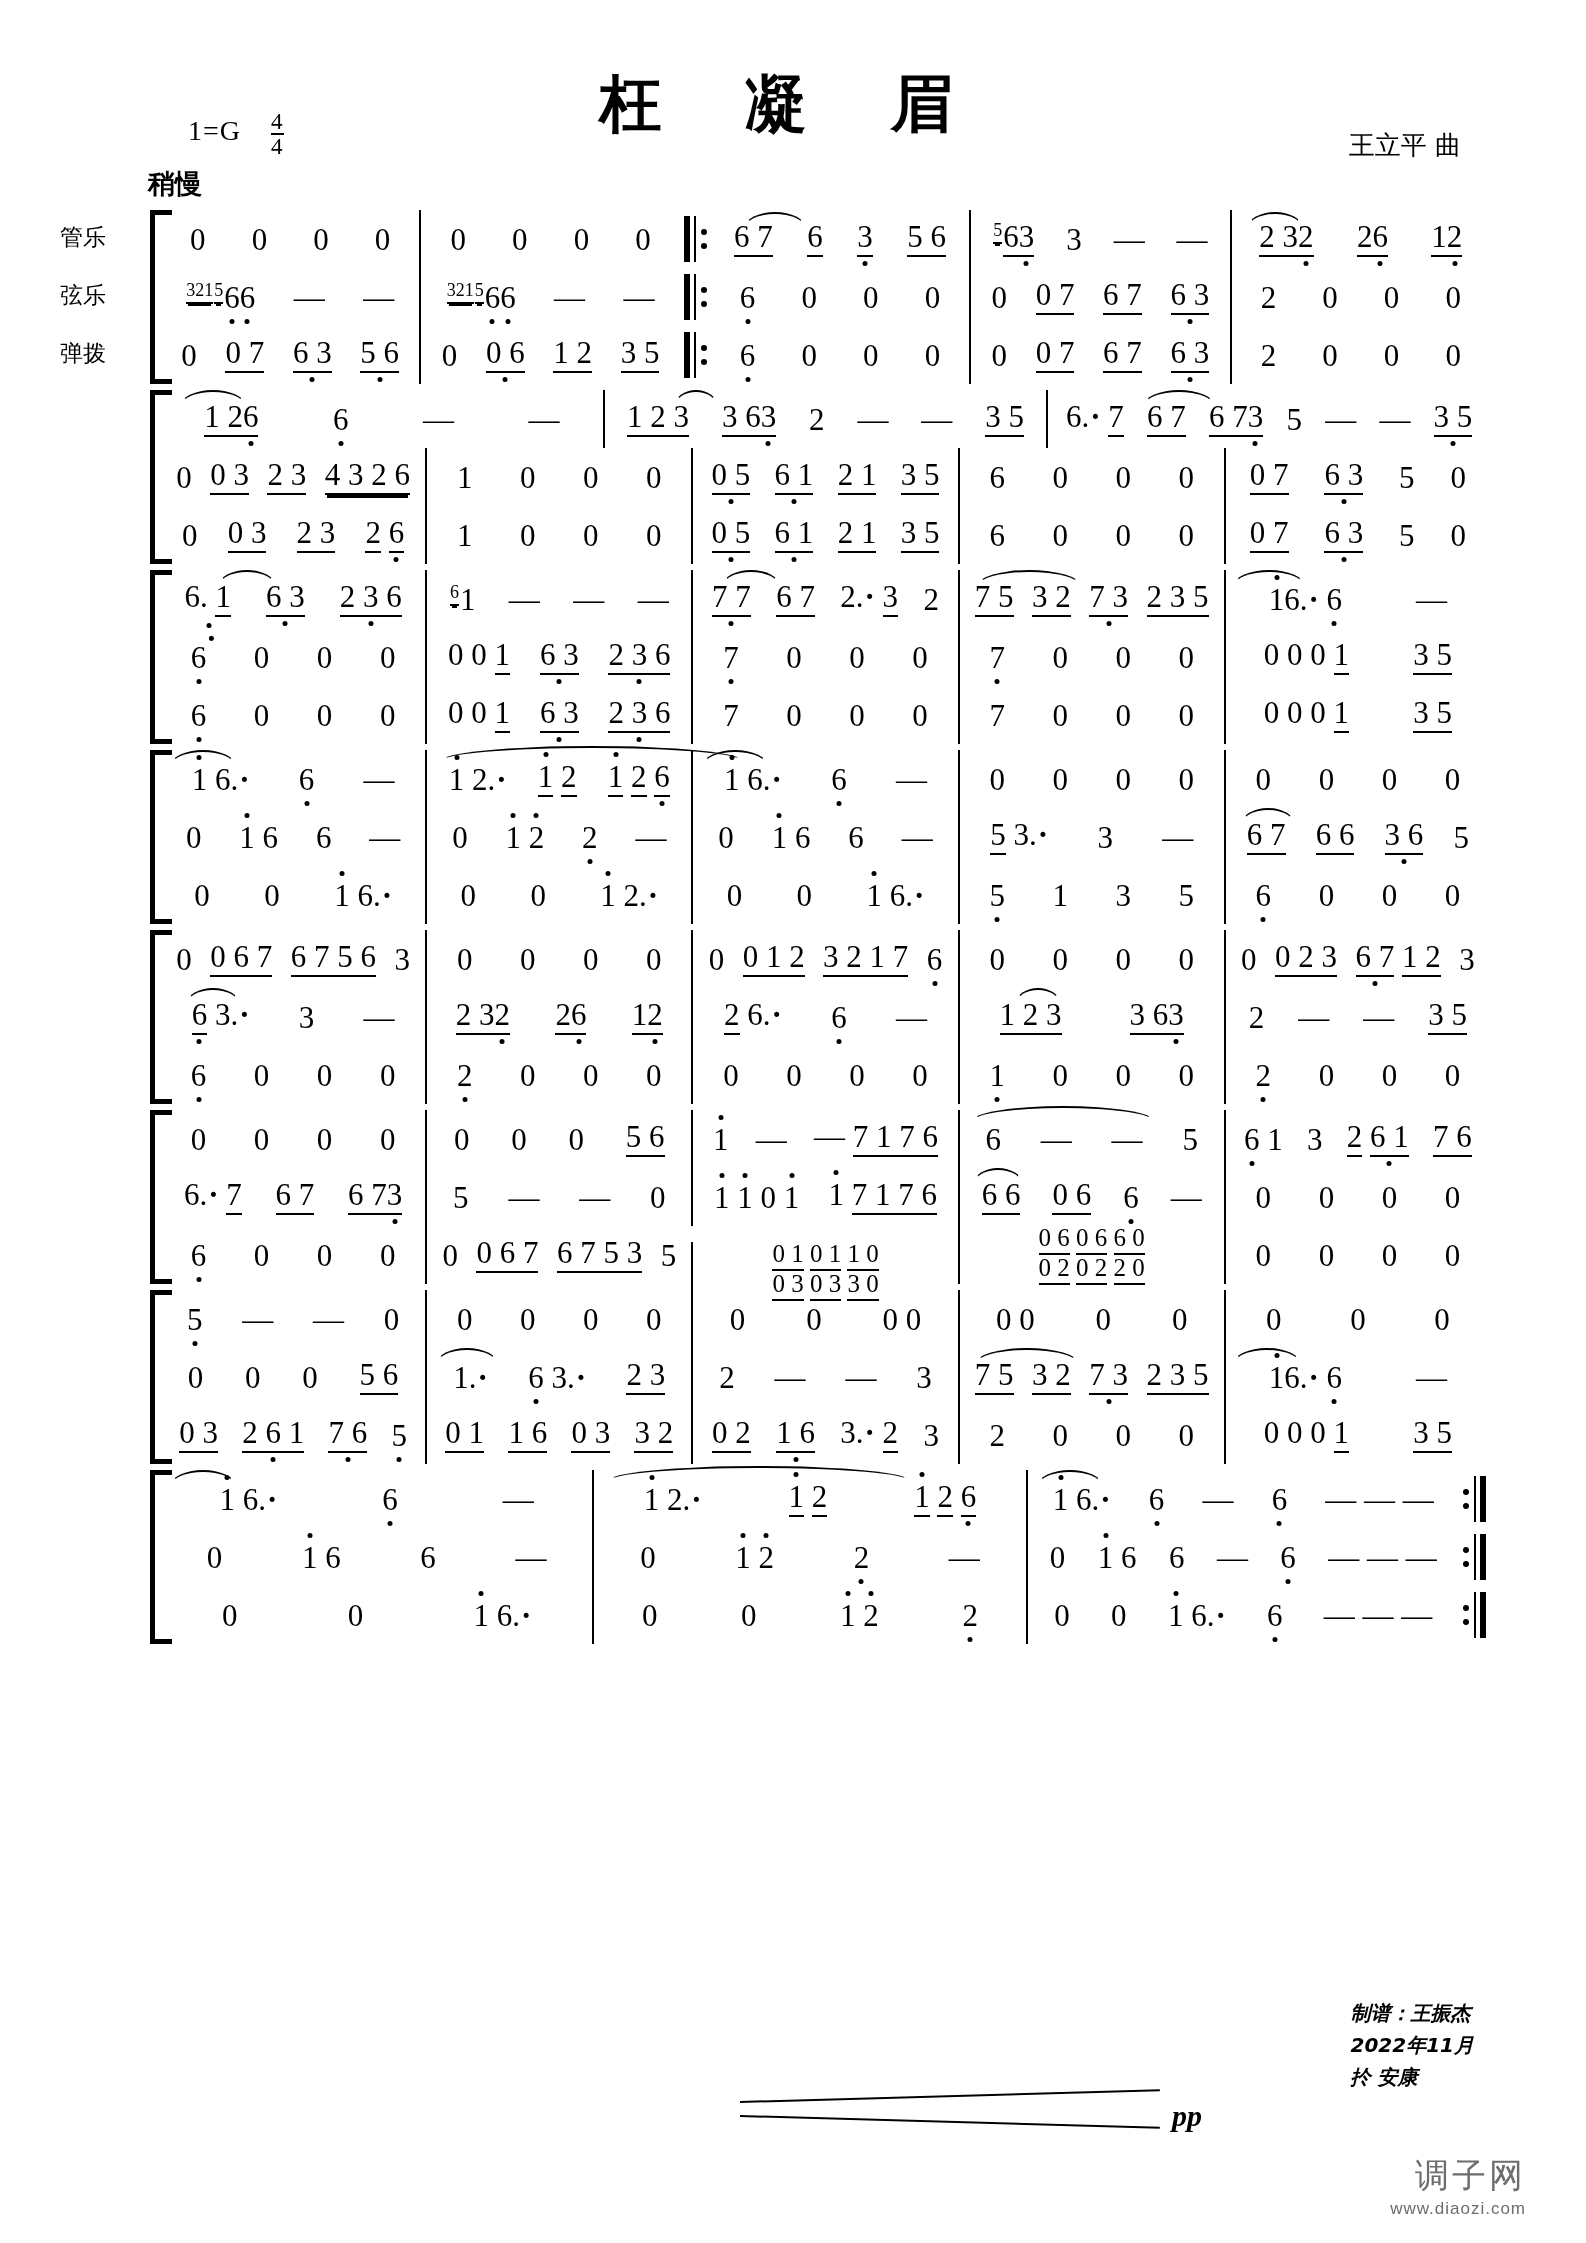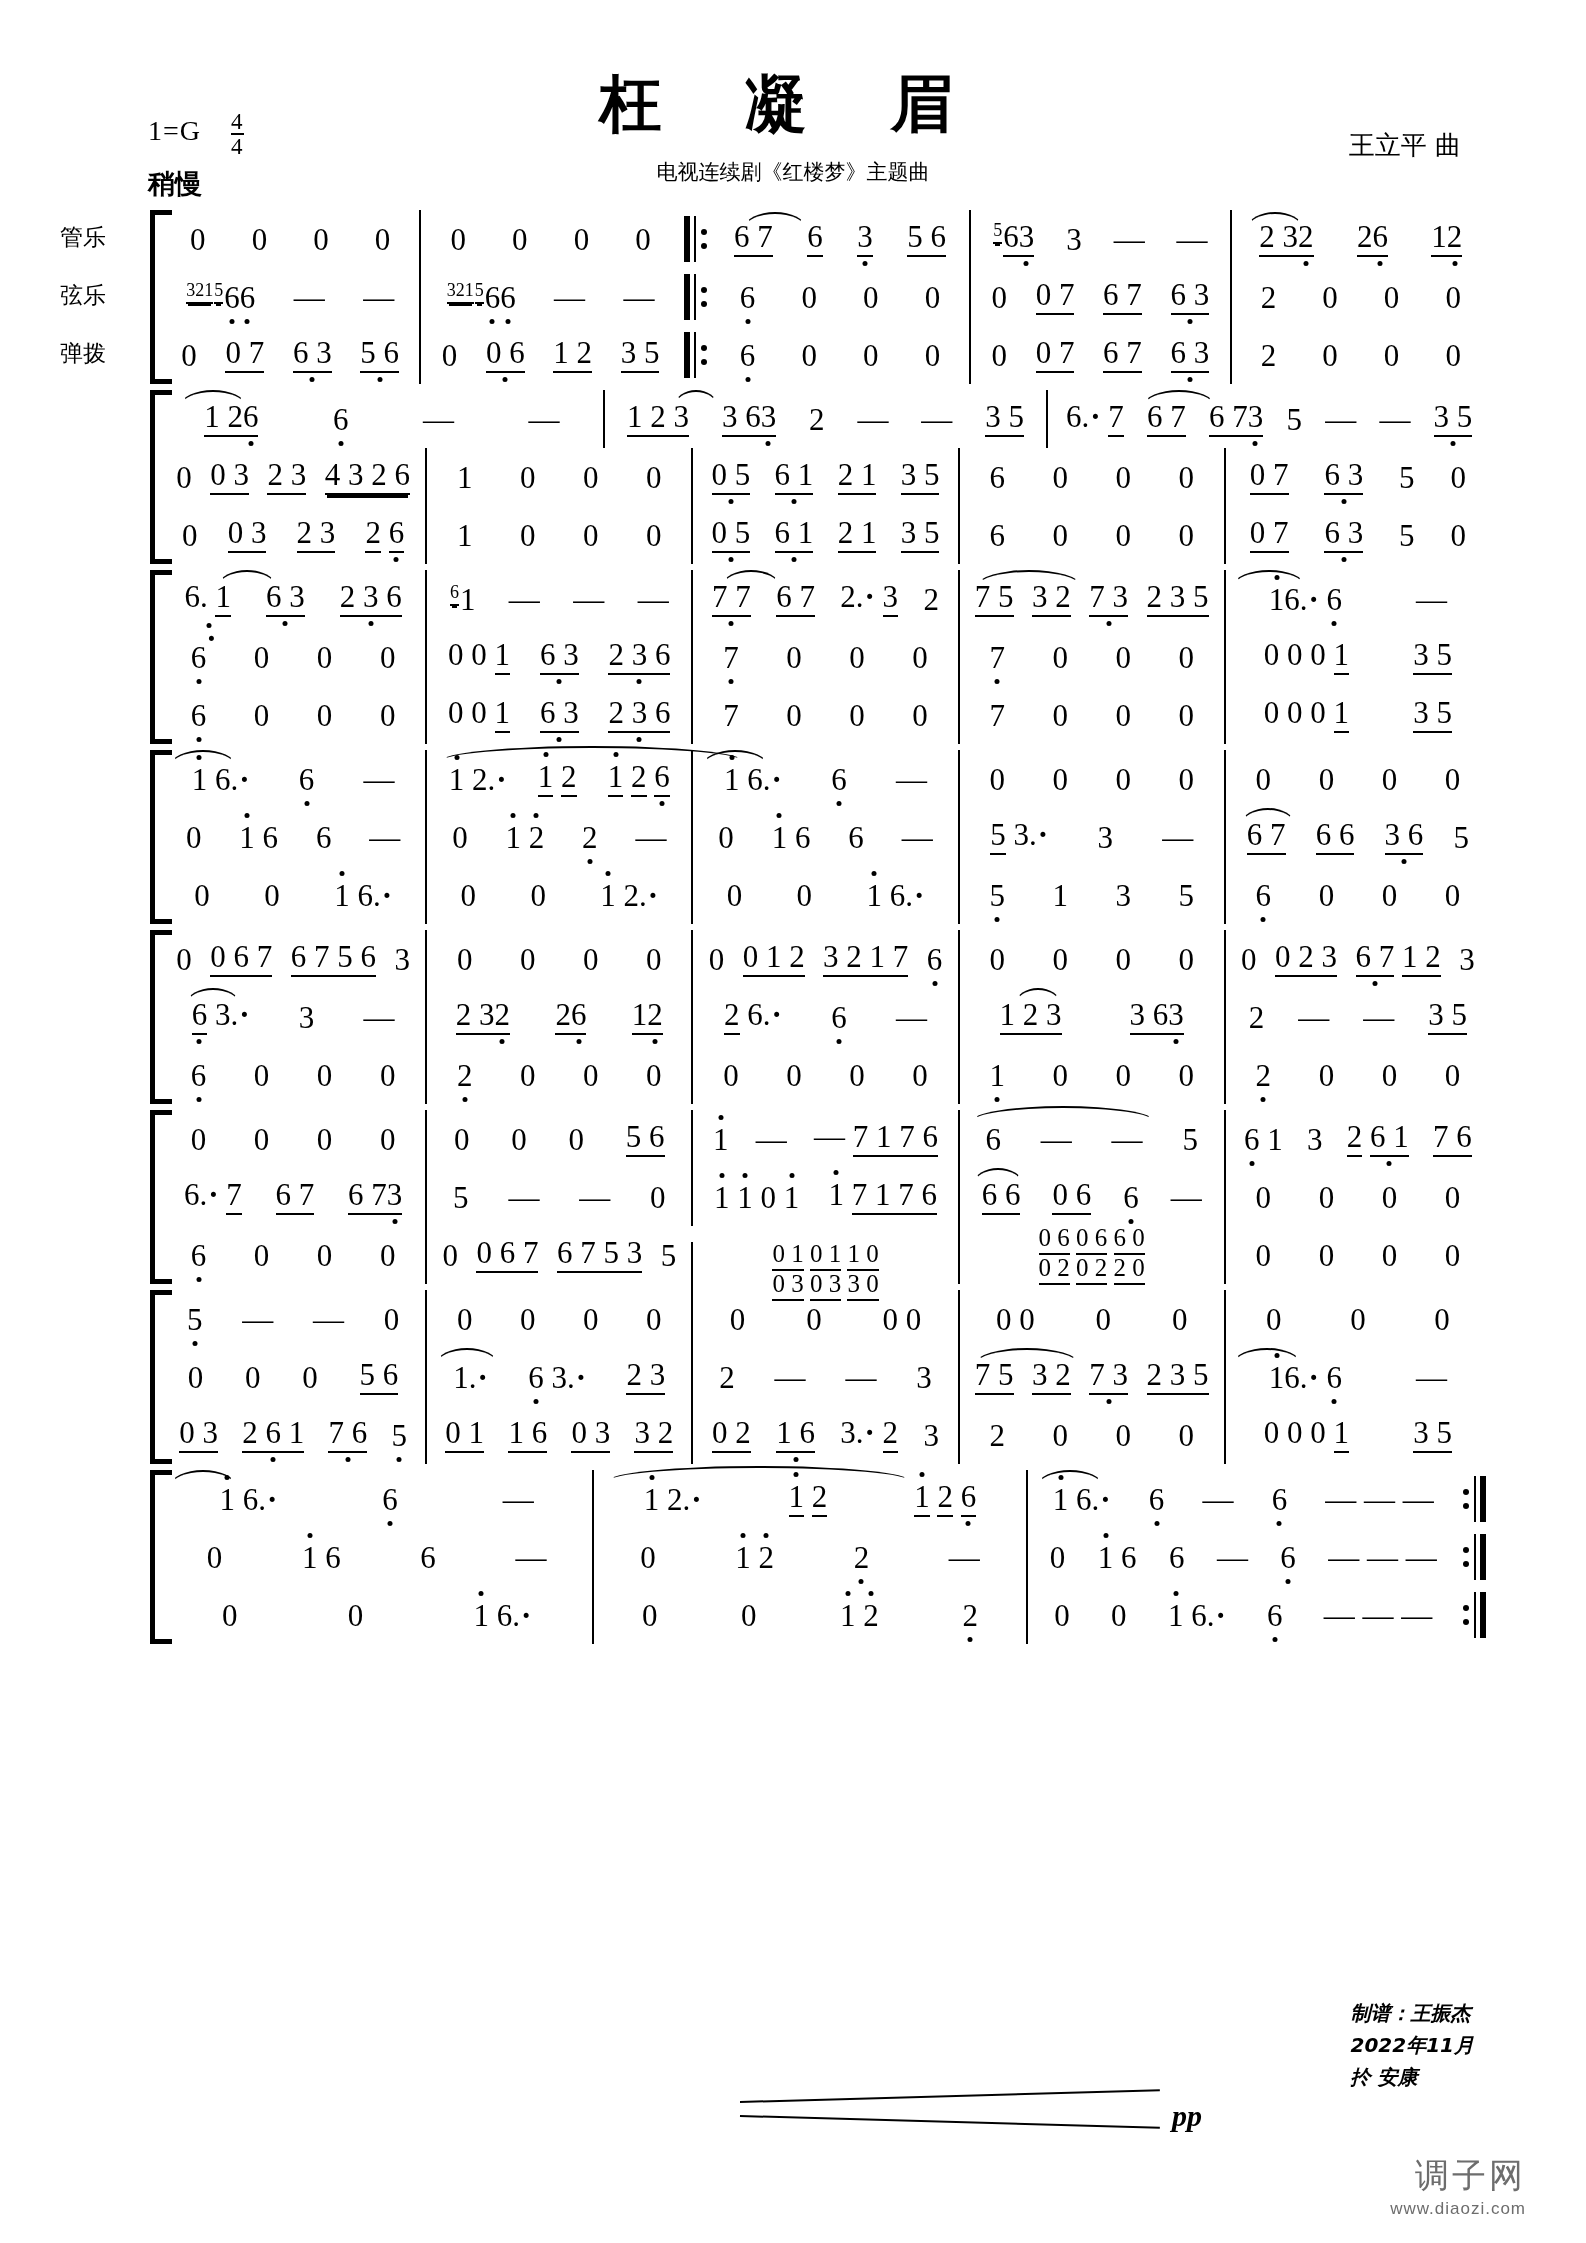--- a/index.html
+++ b/index.html
@@ -29,20 +29,21 @@
   .key-block {
     position: absolute;
     left: 148px;
     top: 110px;
     font-family: "Liberation Serif", serif;
   }
   .key-line {
     font-size: 28px;
     letter-spacing: 1px;
     white-space: nowrap;
+    margin-left: 40px;
   }
   .key-line .meter {
     display: inline-block;
     vertical-align: middle;
     margin-left: 22px;
     text-align: center;
     line-height: 1.0;
     font-size: 23px;
   }
   .key-line .meter .num {
@@ -269,21 +270,20 @@
       <div class="key-line">
         <span>1=G</span>
         <span class="meter">
           <span class="num">4</span>
           <span class="den">4</span>
         </span>
       </div>
       <div class="tempo">稍慢</div>
     </div>
     <div class="title">枉 凝 眉</div>
-    <div class="subtitle">电视连续剧《红楼梦》主题曲</div>
     <div class="composer">王立平  曲</div>
   </div>
 
   <div class="system">
     <div class="staff-labels">
       <div class="staff-label" style="top:12px;">管乐</div>
       <div class="staff-label" style="top:70px;">弦乐</div>
       <div class="staff-label" style="top:128px;">弹拨</div>
     </div>
     <div class="sys-body">

